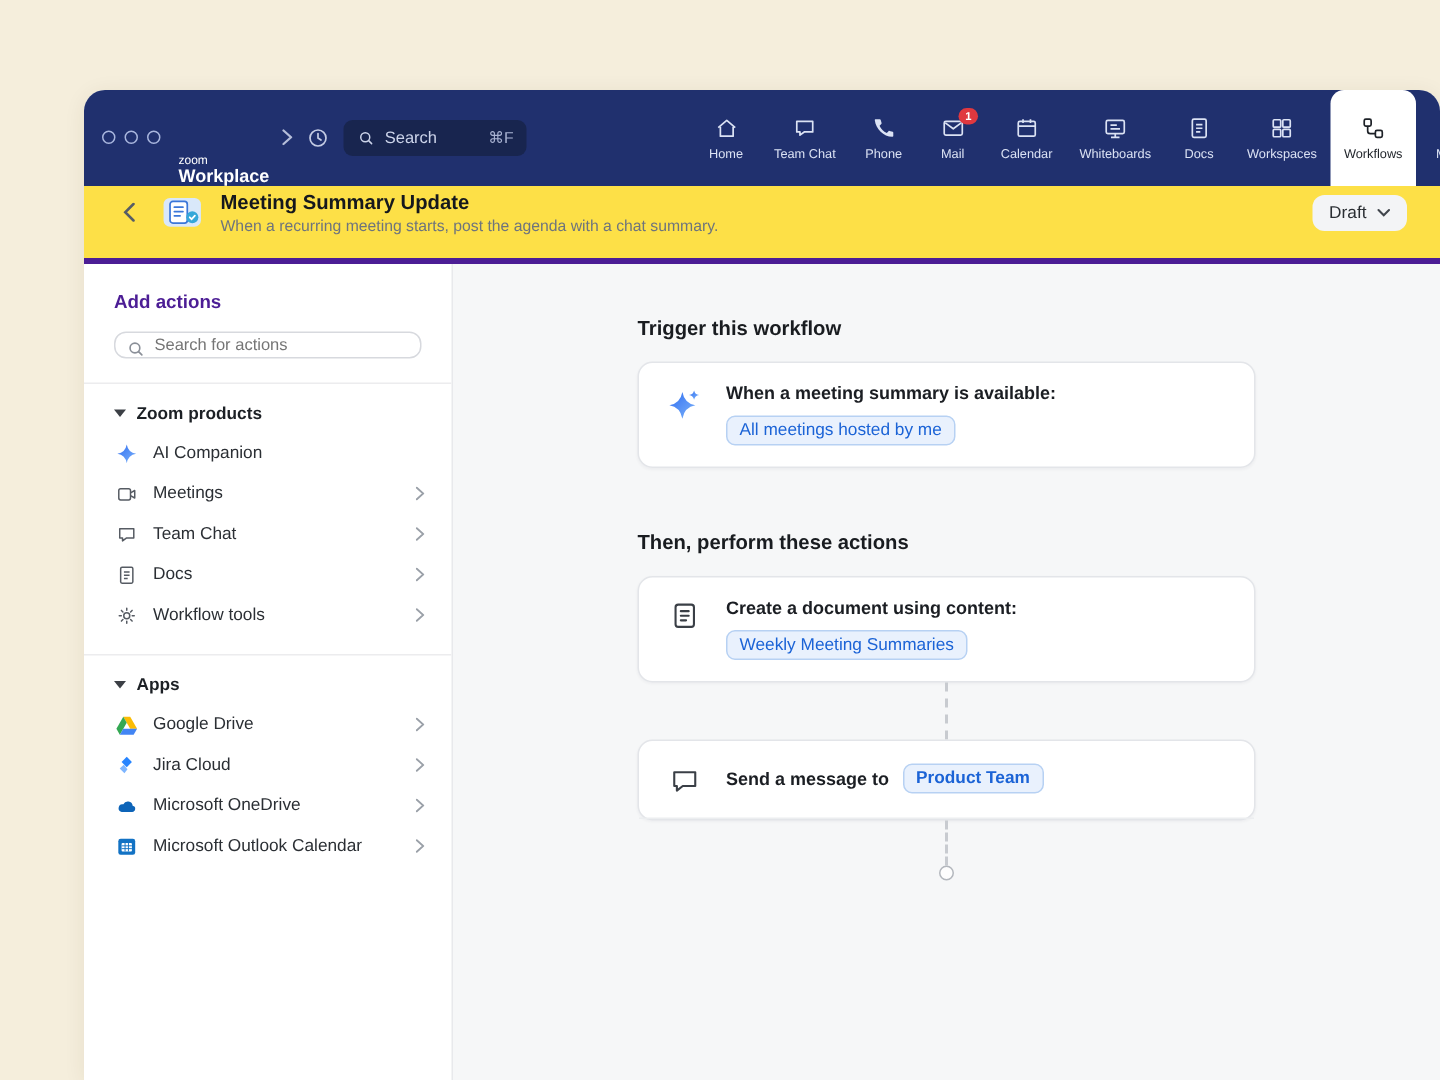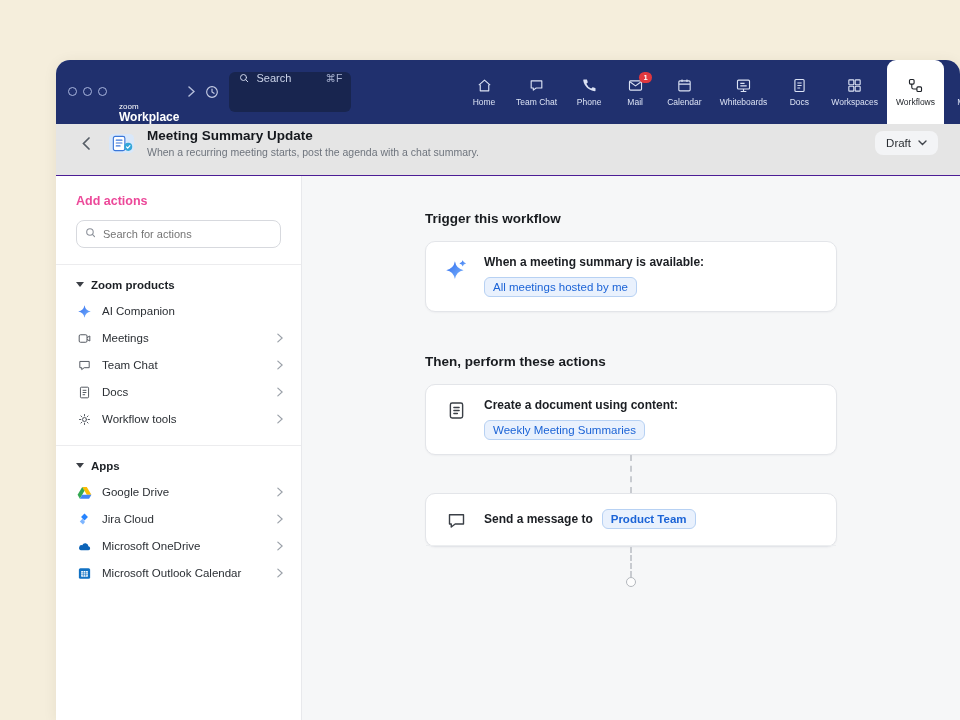--- a/index.html
+++ b/index.html
@@ -22,65 +22,65 @@
   }
   .nav-left{ display:flex; align-items:center; gap:9px; }
   .traffic{ display:flex; gap:6px; margin-right:3px; }
   .traffic span{ width:9px; height:9px; border:1.5px solid #a9b6de; border-radius:50%; display:block; cursor:pointer;}
   .brand{ display:flex; flex-direction:column; line-height:1.05; color:#fff;margin-top:43px; }
   .brand-top{ font-size:8px; }
   .brand-bottom{ font-size:12px; font-weight:bold; }
   .nav-caret{ display:flex; align-items:center; opacity:.85; cursor:pointer;}
   .hist{ display:flex; align-items:center; cursor:pointer; opacity:.9;}
   .search-pill{
-    display:flex; align-items:flex-start; gap:6px; background:#18254f;
-    border-radius:6px; height:40px; padding:0 9px; width:122px;
+    display:flex; align-items:center; gap:6px; background:#18254f;
+    border-radius:6px; height:24px; padding:0 9px; width:122px;
     color:#ccd4ea; font-size:11px; cursor:pointer;
   }
   .search-pill .kbd{ margin-left:auto; color:#a9b3d2; font-size:10.5px;}
   .nav-items{ display:flex; margin-left:auto; align-items:stretch; }
   .nav-item{
     min-width:46px; padding:0 9px; display:flex; flex-direction:column;
     align-items:center; justify-content:center; gap:3px; cursor:pointer;
     color:#dbe2f4; white-space:nowrap;
   }
   .nav-item svg{ width:17px; height:17px; display:block; }
   .nav-label{ font-size:8.5px; }
   .nav-item.active{ background:#fff; color:#1d2127; border-radius:9px 9px 0 0; }
   .nav-item.partial{ margin-right:-30px; }
   .icon-wrap{ position:relative; display:flex; }
   .badge{
     position:absolute; top:-5px; right:-8px; background:#e0383f; color:#fff;
     font-size:7.5px; line-height:1; padding:2px 4px; border-radius:8px; font-weight:bold;
   }
   
   .header{
-    flex:0 0 52px; background:#e5e5e5; border-bottom:1px solid #4c1d95;
+    flex:0 0 52px; background:#fde047; border-bottom:4px solid #4c1d95;
     display:flex; align-items:center; padding:0 22px 12px 26px;
   }
   .back{ display:flex; align-items:center; margin-right:18px; cursor:pointer; }
   .wf-icon{ margin-right:12px; display:flex; }
   .title-block{ line-height:1.2; }
   .wf-title{ font-size:13.5px; font-weight:bold; color:#15181d; }
   .wf-sub{ font-size:10.5px; color:#6e747d; margin-top:2px; }
   .draft-pill{
     margin-left:auto; display:flex; align-items:center; gap:7px;
     background:#f3f4f6; border-radius:8px; padding:6px 11px;
     font-size:11.5px; color:#2a2e33; cursor:pointer;
   }
   
   .content{ flex:1; display:flex; min-height:0; }
   .sidebar{
     flex:0 0 246px; background:#fff; border-right:1px solid #e8e9ec;
     padding-top:18px; overflow:hidden;
   }
-  .sb-title{ font-size:12.5px; font-weight:bold; color:#ec4899; margin:0 20px 12px; }
+  .sb-title{ font-size:12.5px; font-weight:bold; color:#4c1d95; margin:0 20px 12px; }
   .sb-search{ margin:0 20px 16px; position:relative; }
   .sb-search input{
-    width:100%; height:28px; border:1px solid #d7d9de; border-radius:8px;
+    width:100%; height:18px; border:1px solid #d7d9de; border-radius:8px;
     padding:0 8px 0 26px; font-size:11px; color:#333; outline:none;
     font-family:inherit; background:#fff;
   }
   .sb-search .mag{ position:absolute; left:8px; top:6.5px; }
   .sb-divider{ border-top:1px solid #ececee; }
   .section-hdr{
     display:flex; align-items:center; gap:7px; font-size:11.5px; font-weight:bold;
     color:#1c2025; margin:14px 20px 7px; cursor:pointer;
   }
   .caret-down{ width:0; height:0; border-left:4px solid transparent;

